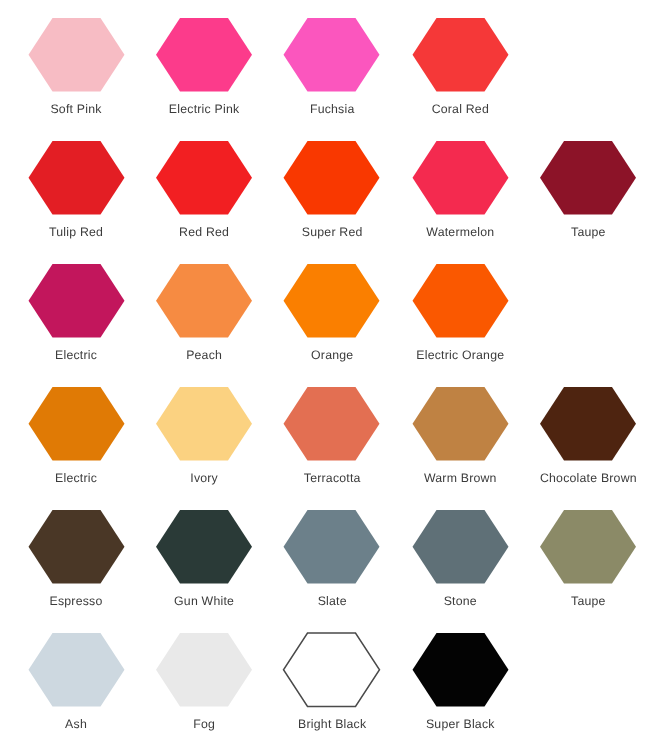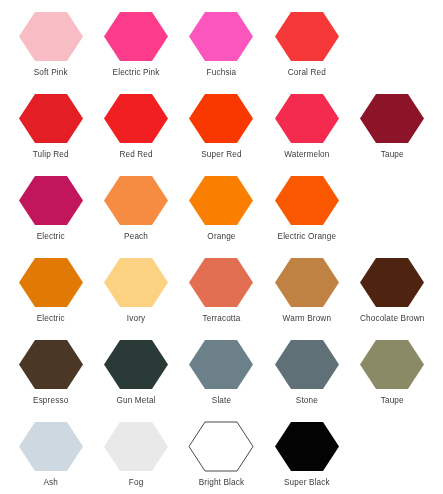--- a/index.html
+++ b/index.html
@@ -230,21 +230,21 @@
           </svg>
         </div>
         <div class="swatch-label">Espresso</div>
       </div>
       <div class="swatch-cell">
         <div class="swatch-hex-wrap">
           <svg viewBox="0 0 66 51">
             <polygon points="17,1 49,1 65,25.5 49,50 17,50 1,25.5" fill="#2A3A37" stroke="none"></polygon>
           </svg>
         </div>
-        <div class="swatch-label">Gun Metal</div>
+        <div class="swatch-label">Gun White</div>
       </div>
       <div class="swatch-cell">
         <div class="swatch-hex-wrap">
           <svg viewBox="0 0 66 51">
             <polygon points="17,1 49,1 65,25.5 49,50 17,50 1,25.5" fill="#6C808A" stroke="none"></polygon>
           </svg>
         </div>
         <div class="swatch-label">Slate</div>
       </div>
       <div class="swatch-cell">

